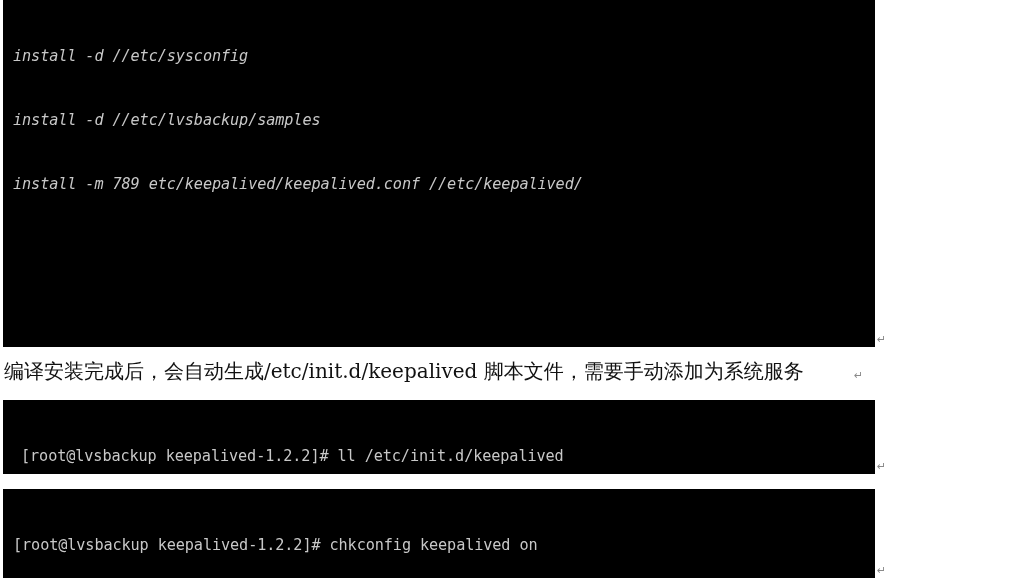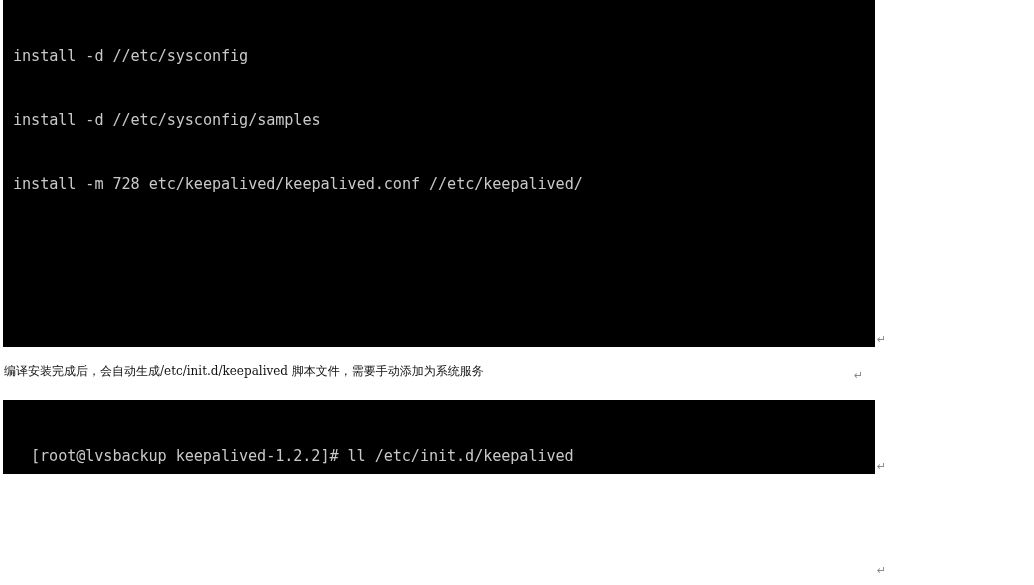--- a/index.html
+++ b/index.html
@@ -38,28 +38,29 @@
     overflow: hidden;
     box-sizing: border-box;
   }
 
   #term-install {
     left: 3px;
     top: 0px;
     width: 872px;
     height: 347px;
     padding: 3px 0 0 10px;
+    font-style: italic;
   }
 
   #term-ll {
     left: 3px;
     top: 400px;
     width: 872px;
     height: 74px;
-    padding: 3px 0 0 28px;
+    padding: 3px 0 0 18px;
   }
 
   #term-chkconfig {
     left: 3px;
     top: 489px;
     width: 872px;
     height: 89px;
     padding: 3px 0 0 10px;
   }
 
@@ -69,21 +70,21 @@
   }
 
   
   #prose {
     position: absolute;
     left: 4px;
     top: 358px;
     width: 1000px;
     height: 30px;
     font-family: "DejaVu Serif", "Liberation Serif", serif;
-    font-size: 12px;
+    font-size: 20px;
     line-height: 26px;
     color: #111111;
     white-space: pre;
   }
 
   
   .para-mark {
     position: absolute;
     color: #8a8a8a;
     font-family: "DejaVu Sans", sans-serif;
@@ -96,22 +97,22 @@
   #mark-3 { left: 877px; top: 461px; }
   #mark-4 { left: 877px; top: 565px; }
 </style>
 </head>
 <body>
 
 <div class="page">
 
   <div class="term" id="term-install">
     <span class="term-line">install -d //etc/sysconfig</span>
-    <span class="term-line">install -d //etc/sysconfig/samples</span>
-    <span class="term-line">install -m 728 etc/keepalived/keepalived.conf //etc/keepalived/</span>
+    <span class="term-line">install -d //etc/lvsbackup/samples</span>
+    <span class="term-line">install -m 789 etc/keepalived/keepalived.conf //etc/keepalived/</span>
     
     
     
     
     
     
     
     
     
     
@@ -124,15 +125,21 @@
   <div id="prose">编译安装完成后，会自动生成/etc/init.d/keepalived 脚本文件，需要手动添加为系统服务</div>
   <span class="para-mark" id="mark-2">↵</span>
 
   <div class="term" id="term-ll">
     <span class="term-line"><span>[root@lvsbackup keepalived-1.2.2]# </span><span>ll /etc/init.d/keepalived</span></span>
     
     
   </div>
   <span class="para-mark" id="mark-3">↵</span>
 
+  <div class="term" id="term-chkconfig">
+    <span class="term-line"><span>[root@lvsbackup keepalived-1.2.2]# </span><span>chkconfig keepalived on</span></span>
+    
+    
+    
+  </div>
   <span class="para-mark" id="mark-4">↵</span>
 
 </div>
 
 </body></html>

